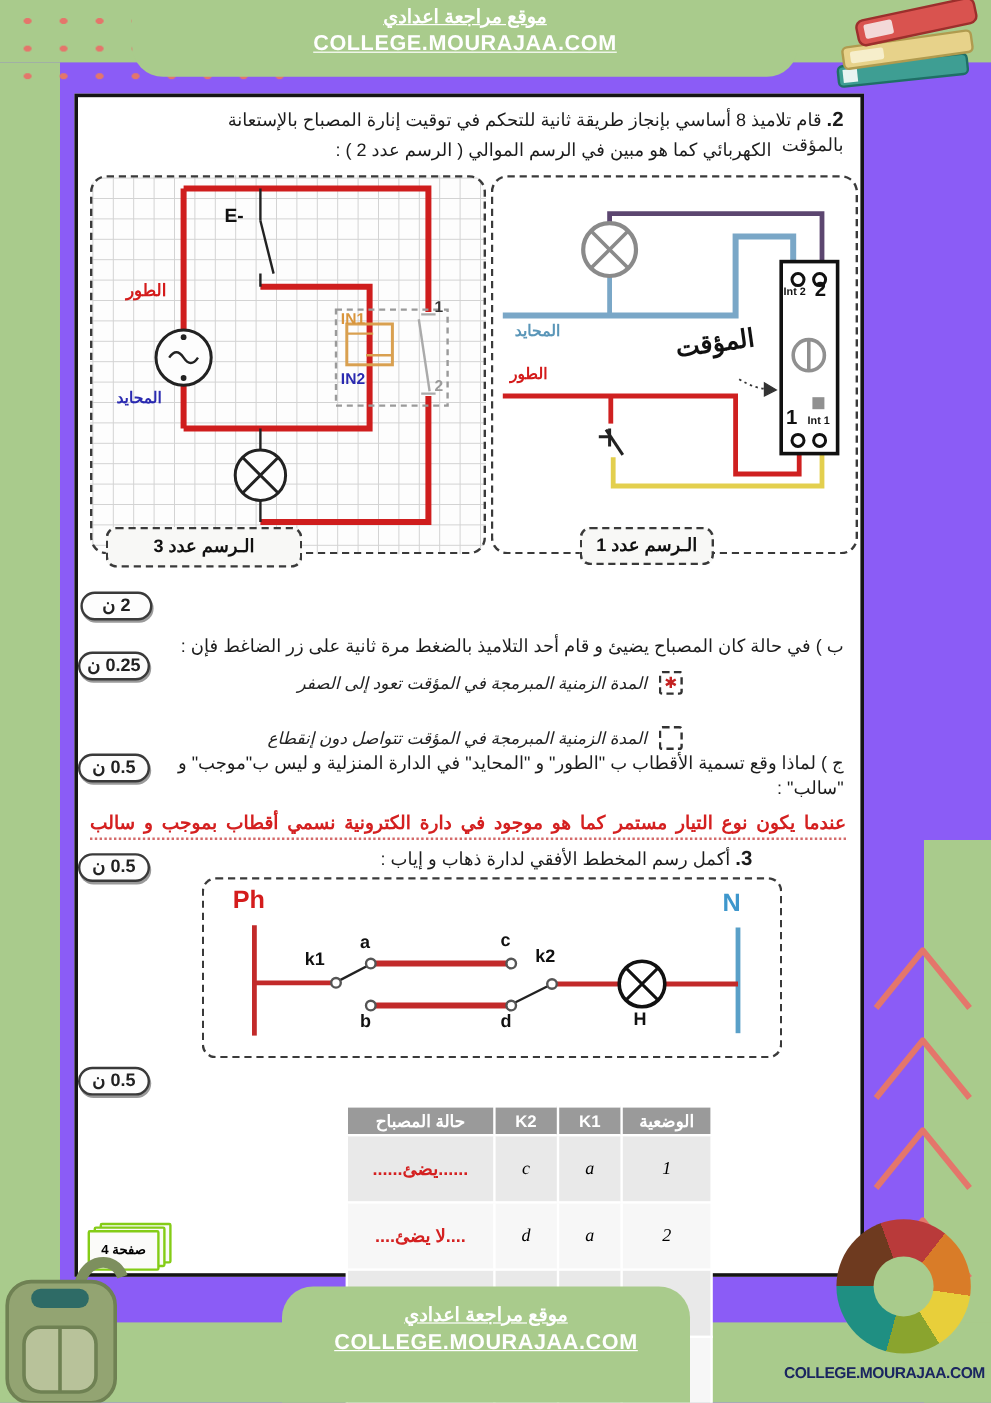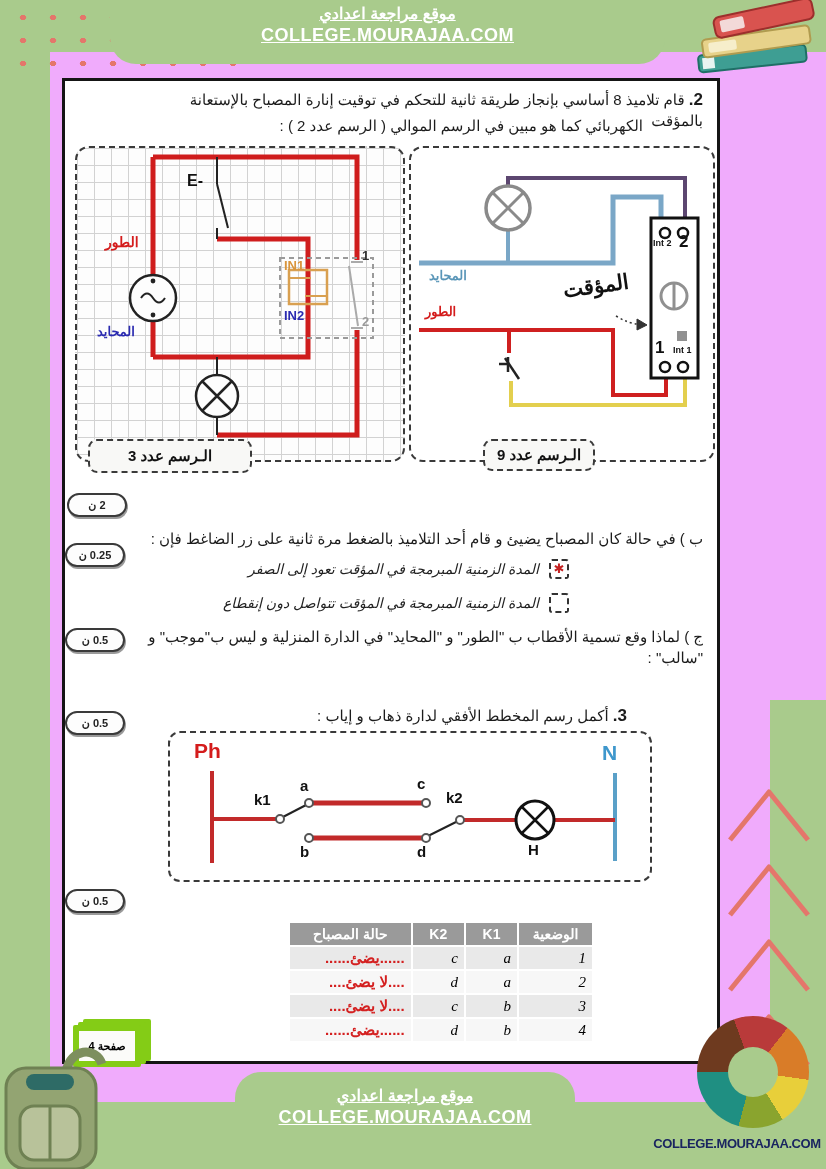--- a/index.html
+++ b/index.html
@@ -1,60 +1,60 @@
 <!DOCTYPE html>
 <html lang="ar"><head>
 <meta charset="utf-8">
 <style>
   html,body{margin:0;padding:0;}
   body{font-family:"Liberation Sans",sans-serif;}
-  .page{position:relative;width:826px;height:1169px;background:#f0abfc;overflow:hidden;}
+  .page{position:relative;width:826px;height:1169px;background:#8b5cf6;overflow:hidden;}
   .abs{position:absolute;}
   .band{position:absolute;background:#a9cb8c;}
   .dots{position:absolute;left:0;top:0;width:240px;height:74px;
         background-image:radial-gradient(#e4766b 3px,transparent 3.6px);
         background-size:30px 23px;background-position:8px 6px;}
   .banner-top{position:absolute;left:110px;top:-6px;width:555px;height:70px;background:#a9cb8c;
         border-radius:0 0 26px 26px;text-align:center;}
   .banner-bot{position:absolute;left:235px;top:1072px;width:340px;height:97px;background:#a9cb8c;
         border-radius:26px 26px 0 0;text-align:center;}
   .site-ar{display:block;margin-top:10px;color:#ffffff;font-weight:bold;font-size:16px;text-decoration:underline;}
   .site-url{display:block;margin-top:2px;color:#ffffff;font-weight:bold;font-size:18px;letter-spacing:.5px;text-decoration:underline;}
   .paper{position:absolute;left:62px;top:78px;width:652px;height:980px;background:#ffffff;
         border:3px solid #151515;}
   .qline{position:absolute;right:14px;left:78px;text-align:right;direction:rtl;
         font-size:15px;color:#1c1c1c;font-weight:500;line-height:21px;}
   .badge{position:absolute;width:56px;height:20px;border:2px solid #3a3a3a;border-radius:12px;
-        background:#fdfdfd;box-shadow:1px 2px 0 #9a9a9a;font-size:11px;font-weight:bold;color:#222;
+        background:#fdfdfd;box-shadow:1px 2px 0 #9a9a9a;font-size:15px;font-weight:bold;color:#222;
         text-align:center;line-height:20px;direction:rtl;}
   .diagbox{position:absolute;border:2px dashed #3a3a3a;border-radius:14px;}
   .grid{background-color:#fdfdfd;
         background-image:linear-gradient(#d2d2d2 1px,transparent 1px),
                          linear-gradient(90deg,#d2d2d2 1px,transparent 1px);
         background-size:17px 17px;}
   .caption{position:absolute;border:2px dashed #3a3a3a;border-radius:9px;background:#f8f8f6;
         font-weight:bold;font-size:15px;color:#111;text-align:center;direction:rtl;letter-spacing:1px;}
   .wlabel{position:absolute;font-weight:bold;white-space:nowrap;}
   .checkrow{position:absolute;right:148px;display:flex;flex-direction:row;direction:rtl;
         align-items:center;gap:10px;}
   .checkbox{width:16px;height:16px;border:2px dashed #333;border-radius:3px;background:#fff;
         text-align:center;line-height:15px;font-size:13px;color:#c42222;flex:0 0 auto;}
   .opttext{font-style:italic;font-size:14px;color:#222;font-weight:500;}
   .redans{position:absolute;left:10px;right:12px;direction:rtl;text-align:right;color:#d42020;
         font-weight:bold;font-size:15.5px;border-bottom:2px dotted #d46a6a;padding-bottom:2px;}
   .ans-just{text-align:justify;text-align-last:justify;}
   table.vtab{border-collapse:collapse;direction:rtl;}
   table.vtab th{background:#9a9a9a;color:#ffffff;font-size:14px;font-weight:bold;padding:3px 6px;border:2px solid #fff;}
-  table.vtab td{font-size:15px;text-align:right;padding:2px 6px;border:2px solid #fff;}
+  table.vtab td{font-size:15px;text-align:center;padding:18px 6px;border:2px solid #fff;}
   table.vtab tr.odd td{background:#e9e9e9;}
   table.vtab tr.even td{background:#f7f7f7;}
   .ital{font-family:"Liberation Serif",serif;font-style:italic;}
   .redcell{color:#d42020;font-weight:bold;font-size:14px;white-space:nowrap;}
   .pagestack{position:absolute;left:8px;top:938px;width:70px;height:42px;}
-  .card{position:absolute;background:#fbfbf9;border:6px solid #84cc16;border-radius:2px;width:56px;height:30px;}
+  .card{position:absolute;background:#fbfbf9;border:2px solid #84cc16;border-radius:2px;width:56px;height:30px;}
   .ring{position:absolute;left:697px;top:1016px;width:112px;height:112px;border-radius:50%;
         background:conic-gradient(from -20deg,#b93a3a 0 58deg,#d97c28 58deg 118deg,#e8cf3a 118deg 168deg,#8aa42e 168deg 215deg,#1f8f82 215deg 290deg,#6e3a1f 290deg 360deg);}
   .ring-hole{position:absolute;left:31px;top:31px;width:50px;height:50px;border-radius:50%;background:#a9cb8c;}
   .ring-caption{position:absolute;left:652px;top:1136px;width:170px;text-align:center;
         font-weight:bold;font-size:13px;color:#1a2560;letter-spacing:-0.4px;}
   .tlabel{font-size:9px;color:#111;font-weight:bold;}
 </style>
 </head>
 <body>
 
@@ -168,43 +168,44 @@
         </g>
       </svg>
       <span class="wlabel" style="left:18px;top:120px;color:#5a96b8;font-size:13px;">المحايد</span>
       <span class="wlabel" style="left:14px;top:156px;color:#d41c1c;font-size:13px;">الطور</span>
       <span class="wlabel" style="left:152px;top:126px;color:#111;font-size:21px;transform:rotate(-8deg);">المؤقت</span>
       <span class="wlabel tlabel" style="left:242px;top:90px;">Int 2</span>
       <span class="wlabel" style="left:268px;top:84px;color:#111;font-size:17px;">2</span>
       <span class="wlabel" style="left:244px;top:190px;color:#111;font-size:17px;">1</span>
       <span class="wlabel tlabel" style="left:262px;top:197px;">Int 1</span>
     </div>
-    <div class="caption" style="left:418px;top:358px;width:108px;height:28px;line-height:28px;">الـرسم عدد 9</div>
+    <div class="caption" style="left:418px;top:358px;width:108px;height:28px;line-height:28px;">الـرسم عدد 1</div>
 
     <div class="badge" style="left:2px;top:412px;">2 ن</div>
 
     <div class="badge" style="left:0;top:462px;">0.25 ن</div>
     <div class="qline" style="top:447px;">ب ) في حالة كان المصباح يضيئ و قام أحد التلاميذ بالضغط مرة ثانية على زر الضاغط فإن :</div>
 
     <div class="checkrow" style="top:478px;">
       <span class="checkbox">
         <span>✱</span>
       </span>
       <span class="opttext">المدة الزمنية المبرمجة في المؤقت تعود إلى الصفر</span>
     </div>
-    <div class="checkrow" style="top:512px;">
+    <div class="checkrow" style="top:524px;">
       <span class="checkbox">
         <span></span>
       </span>
       <span class="opttext">المدة الزمنية المبرمجة في المؤقت تتواصل دون إنقطاع</span>
     </div>
 
     <div class="badge" style="left:0;top:547px;">0.5 ن</div>
     <div class="qline" style="top:545px;left:62px;">ج ) لماذا وقع تسمية الأقطاب ب "الطور" و "المحايد" في الدارة المنزلية و ليس ب"موجب" و "سالب" :</div>
 
+    <div class="redans ans-just" style="top:596px;">عندما يكون نوع التيار مستمر كما هو موجود في دارة الكترونية نسمي أقطاب بموجب و سالب</div>
 
     <div class="badge" style="left:0;top:630px;">0.5 ن</div>
     <div class="qline" style="top:624px;right:90px;">
       <b style="font-size:17px;">3.</b>
       <span>أكمل رسم المخطط الأفقي لدارة ذهاب و إياب :</span>
     </div>
 
     <div class="diagbox" style="left:103px;top:650px;width:480px;height:147px;border-radius:12px;background:#fff;">
       <svg width="480" height="147" viewBox="0 0 480 147" style="position:absolute;left:0;top:0;">
         <path d="M42 38 V130" stroke="#c22a2a" stroke-width="4"></path>

